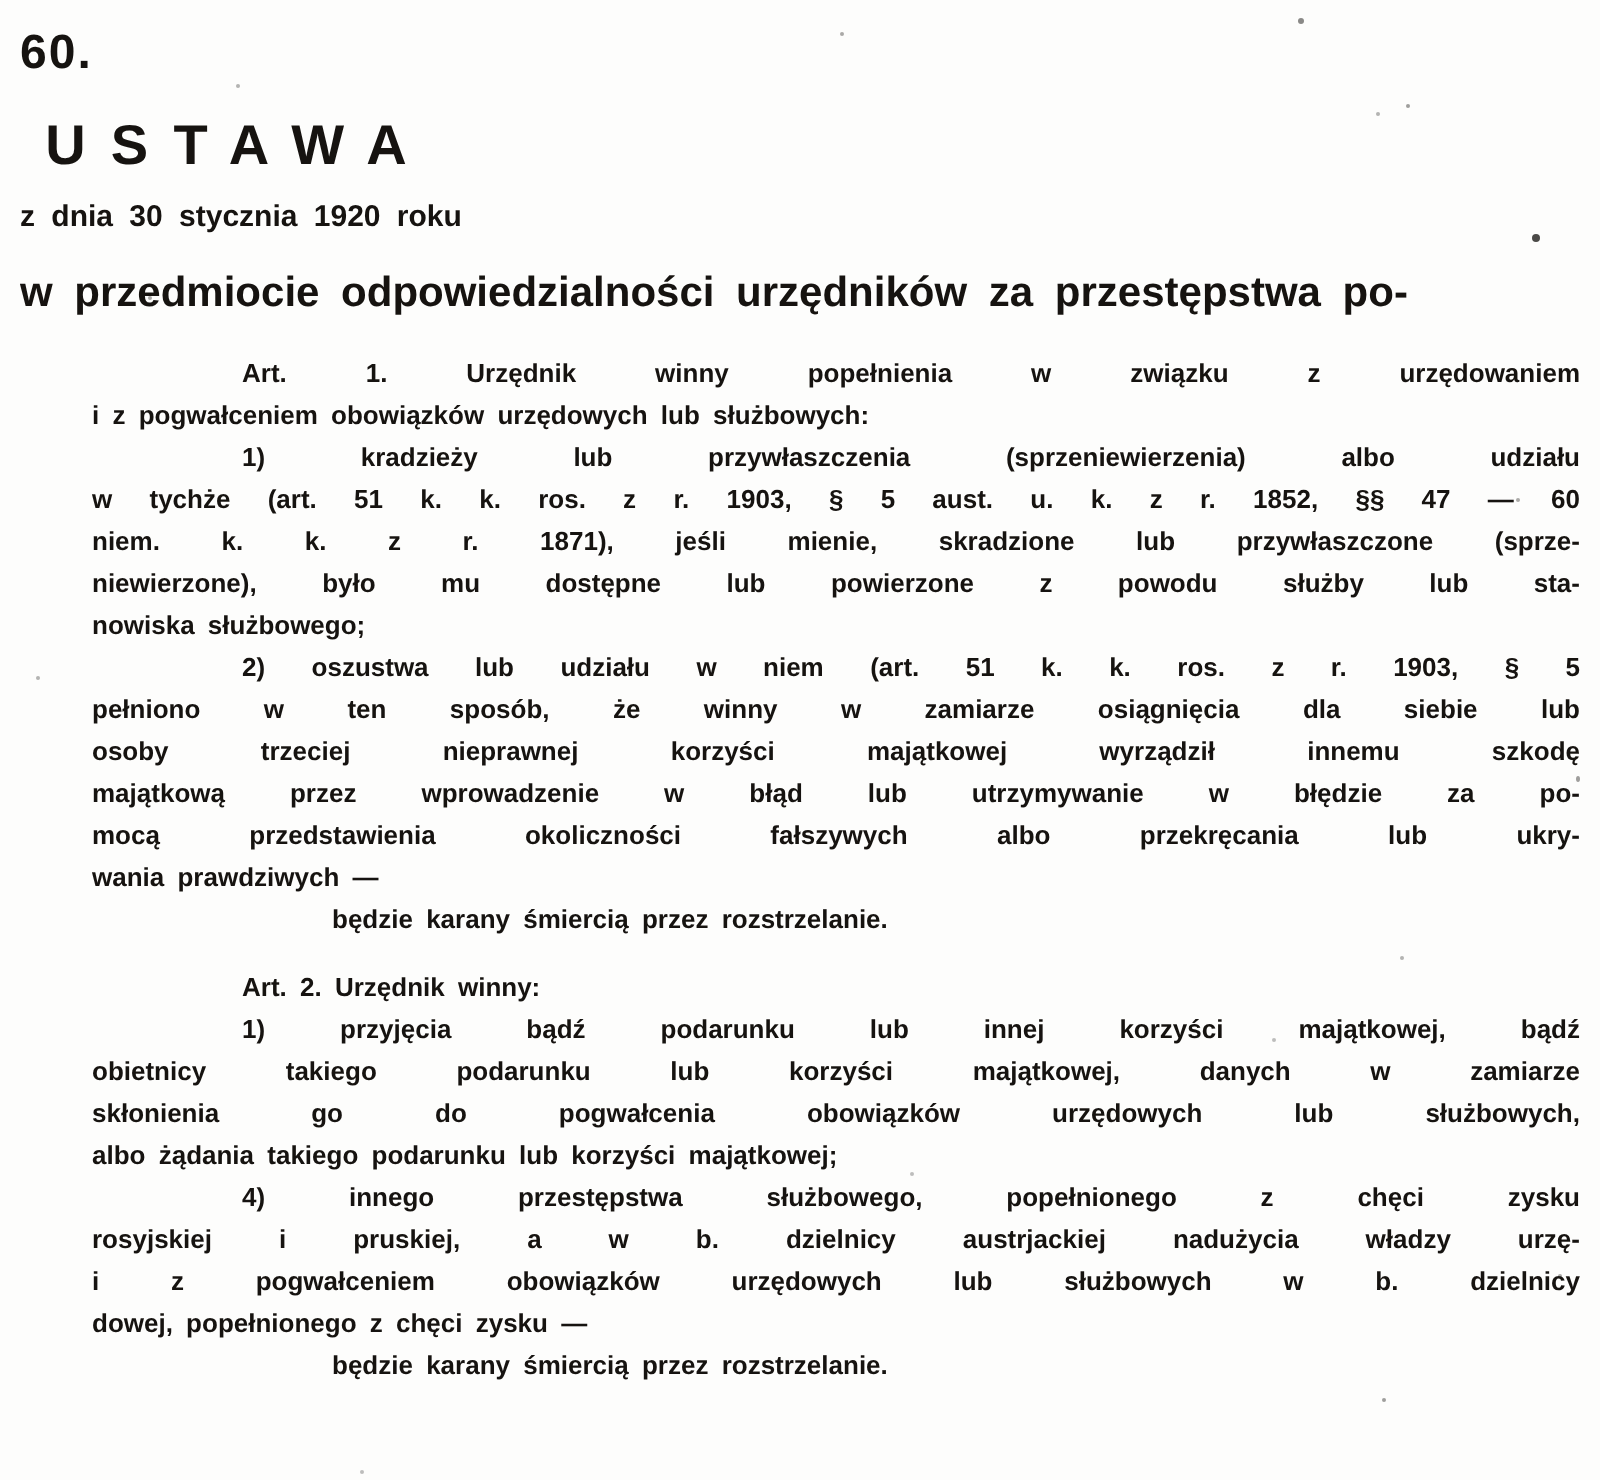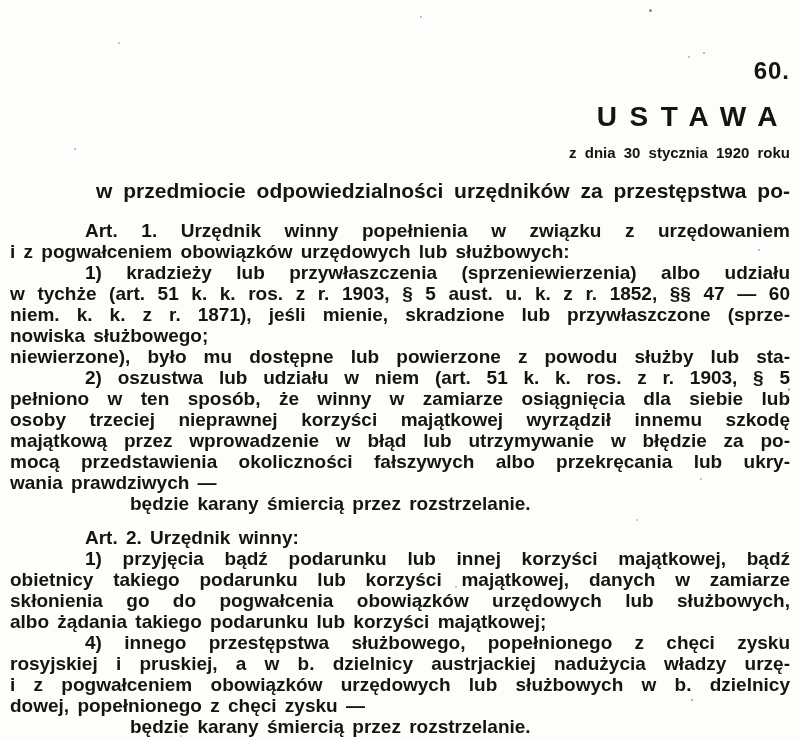--- a/index.html
+++ b/index.html
@@ -6,31 +6,32 @@
   .page{
     position:relative;
     width:800px;height:740px;
     overflow:hidden;
     background:#fdfdfc;
     font-family:"Liberation Sans","DejaVu Sans",sans-serif;
     font-weight:bold;
     color:#161310;
   }
   .content{padding:14px 10px 0 10px;}
-  .hdr{text-align:right;margin-top:44px;}
+  .hdr{text-align:left;}
   .num{margin-top:0;font-size:24px;line-height:26px;letter-spacing:1px;}
   .title{margin:18px 0 0 0;font-size:28px;line-height:30px;letter-spacing:0.45em;text-indent:0.45em;font-weight:bold;}
   .date{margin-top:10px;font-size:15px;line-height:22px;word-spacing:4px;}
   .subject{margin-top:13px;font-size:21px;line-height:27px;word-spacing:5px;}
   .body{margin-top:16px;}
   .line{
-    font-size:19px;
+    font-size:13px;
     line-height:21px;
     word-spacing:3px;
     white-space:nowrap;
+    margin-left:36px;
   }
   .j{ text-align:justify; text-align-last:justify; white-space:normal; }
   .ind{ text-indent:75px; }
   .sanction{ padding-left:120px; }
   .gap{ margin-top:13px; }
   .speck{position:absolute;background:#2c2a27;border-radius:50%;}
 </style>
 </head>
 <body>
 
@@ -45,22 +46,22 @@
         <div>w przedmiocie odpowiedzialności urzędników za przestępstwa po-</div>
       </div>
     </header>
 
     <main class="body">
       <div class="line ind j">Art. 1. Urzędnik winny popełnienia w związku z urzędowaniem</div>
       <div class="line">i z pogwałceniem obowiązków urzędowych lub służbowych:</div>
       <div class="line ind j">1) kradzieży lub przywłaszczenia (sprzeniewierzenia) albo udziału</div>
       <div class="line j">w tychże (art. 51 k. k. ros. z r. 1903, § 5 aust. u. k. z r. 1852, §§ 47 — 60</div>
       <div class="line j">niem. k. k. z r. 1871), jeśli mienie, skradzione lub przywłaszczone (sprze-</div>
+      <div class="line j">niewierzone), było mu dostępne lub powierzone z powodu służby lub sta-</div>
       <div class="line">nowiska służbowego;</div>
-      <div class="line j">niewierzone), było mu dostępne lub powierzone z powodu służby lub sta-</div>
       <div class="line ind j">2) oszustwa lub udziału w niem (art. 51 k. k. ros. z r. 1903, § 5</div>
       <div class="line j">pełniono w ten sposób, że winny w zamiarze osiągnięcia dla siebie lub</div>
       <div class="line j">osoby trzeciej nieprawnej korzyści majątkowej wyrządził innemu szkodę</div>
       <div class="line j">majątkową przez wprowadzenie w błąd lub utrzymywanie w błędzie za po-</div>
       <div class="line j">mocą przedstawienia okoliczności fałszywych albo przekręcania lub ukry-</div>
       <div class="line">wania prawdziwych —</div>
       <div class="line sanction">będzie karany śmiercią przez rozstrzelanie.</div>
       <div class="line ind gap">Art. 2. Urzędnik winny:</div>
       <div class="line ind j">1) przyjęcia bądź podarunku lub innej korzyści majątkowej, bądź</div>
       <div class="line j">obietnicy takiego podarunku lub korzyści majątkowej, danych w zamiarze</div>

